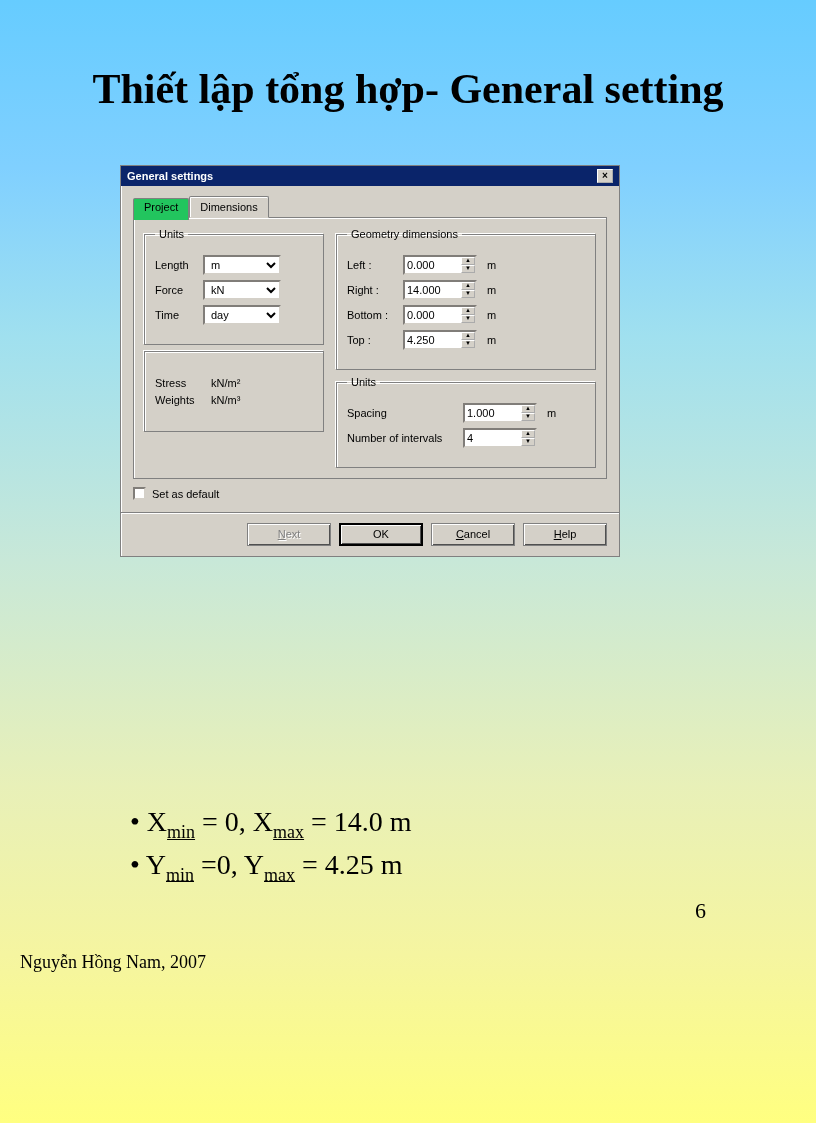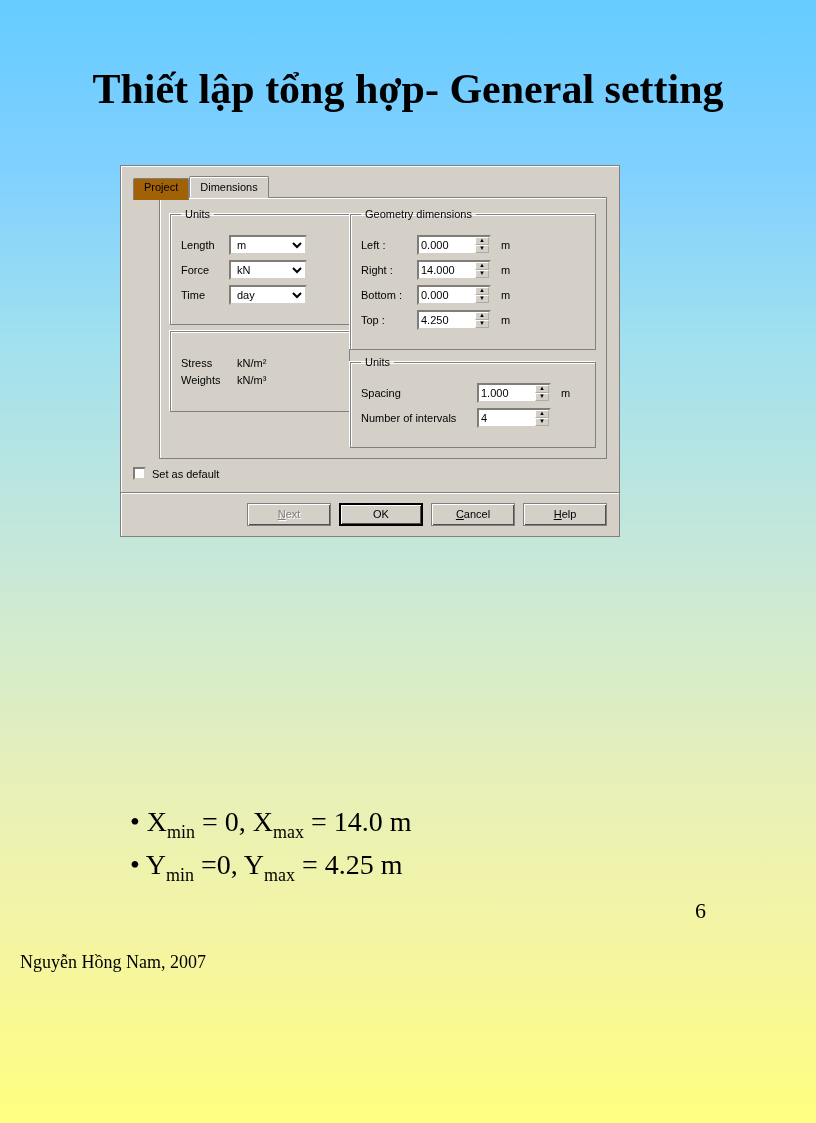--- a/index.html
+++ b/index.html
@@ -55,21 +55,21 @@
     padding: 10px 12px 12px 12px;
   }
   .tabs {
     display: flex;
     margin-bottom: -1px;
   }
   .tab {
     padding: 4px 10px;
     border: 1px solid #808080;
     border-bottom: none;
-    background: #a16207;
+    background: #22c55e;
     margin-right: 0;
     position: relative;
     font-size: 11px;
   }
   .tab.active {
     background: #d4d0c8;
     border-bottom: 1px solid #d4d0c8;
     z-index: 2;
     border-top-left-radius: 2px;
     border-top-right-radius: 2px;
@@ -79,22 +79,21 @@
     border-top-left-radius: 2px;
     border-top-right-radius: 2px;
     transform: translateY(2px);
     padding-top: 2px;
   }
   .tab-panel {
     border: 1px solid #808080;
     box-shadow: 1px 1px 0 #fff inset;
     padding: 10px;
     display: flex;
-    gap: 0;
-    margin-left: 26px;
+    gap: 12px;
   }
   .col-left { width: 180px; display: flex; flex-direction: column; gap: 6px; }
   .col-right { flex: 1; display: flex; flex-direction: column; gap: 6px; }
   fieldset {
     border: 1px solid #808080;
     box-shadow: 1px 1px 0 #fff inset, -1px -1px 0 #fff;
     padding: 10px 10px 14px 10px;
   }
   legend {
     padding: 0 4px;
@@ -182,41 +181,45 @@
   .btn .u { text-decoration: underline; }
   .bullets {
     position: absolute;
     left: 130px;
     top: 800px;
     font-size: 28px;
     color: #000;
   }
   .bullets li { margin: 6px 0; list-style: none; }
   .bullets li::before { content: "• "; }
-  sub { font-size: 18px; vertical-align: sub; }
+  sub { font-size: 18px; vertical-align: sub; text-decoration: underline; }
   .page-num {
     position: absolute;
     right: 110px;
     top: 898px;
     font-size: 22px;
   }
   .author {
     position: absolute;
     left: 20px;
     bottom: 150px;
     font-size: 18px;
     color: #000;
   }
 </style>
 </head>
 <body>
 
 <div class="slide-title">Thiết lập tổng hợp- General setting</div>
 
 <div class="dialog">
+  <div class="titlebar">
+    <span>General settings</span>
+    <div class="close-btn">×</div>
+  </div>
   <div class="dialog-body">
     <div class="tabs">
       <div class="tab inactive">Project</div>
       <div class="tab active">Dimensions</div>
     </div>
     <div class="tab-panel">
       <div class="col-left">
         <fieldset class="units-box">
           <legend>Units</legend>
           <div class="row">

